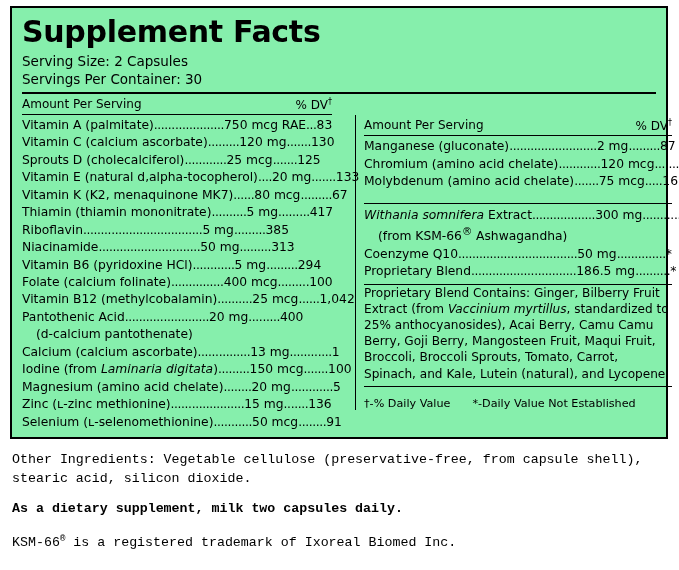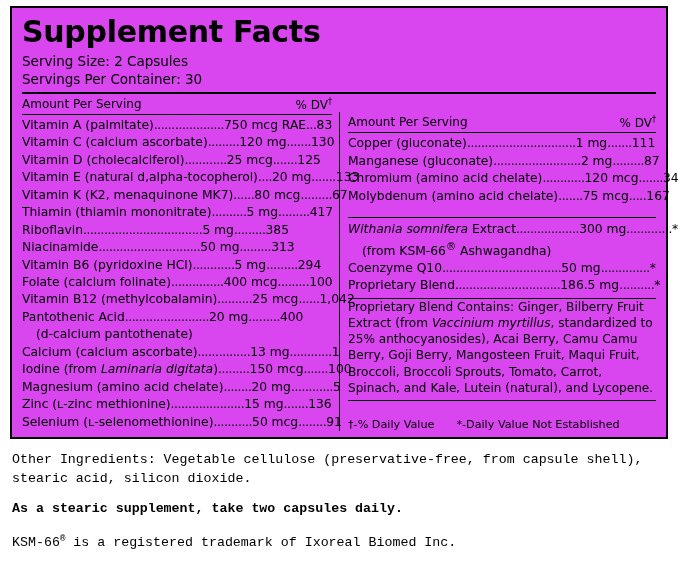--- a/index.html
+++ b/index.html
@@ -15,40 +15,41 @@
     -webkit-font-smoothing: antialiased;
   }
   .panel {
     position: absolute;
     left: 10px;
     top: 6px;
     width: 658px;
     box-sizing: border-box;
     border: 2px solid #000;
     padding: 6px 10px 6px 10px;
-    background: #d946ef;
+    background: #86efac;
   }
   .title {
     font-size: 30px;
     font-weight: bold;
     letter-spacing: -0.3px;
     line-height: 1.05;
     margin: 2px 0 4px 0;
   }
   .serving-line {
     font-size: 13.5px;
     line-height: 1.35;
   }
   .rule-thick {
     border-top: 2px solid #000;
     margin: 4px 0 0 0;
   }
   .cols {
     display: flex;
-    align-items: flex-end;
+    align-items: center;
+    gap: 16px;
   }
   .col {
     box-sizing: border-box;
   }
   .col-left {
     width: 50%;
     padding-right: 7px;
   }
   .col-right {
     width: 50%;
@@ -84,21 +85,21 @@
   .blend-note {
     border-top: 1px solid #000;
     margin-top: 3px;
     font-size: 12.1px;
     line-height: 1.34;
     white-space: normal;
   }
   .footnote {
     border-top: 1px solid #000;
     margin-top: 4px;
-    padding-top: 17px;
+    padding-top: 10px;
     font-size: 11.2px;
     display: flex;
     gap: 22px;
   }
   .below {
     position: absolute;
     left: 12px;
     top: 451px;
     width: 656px;
     font-size: 13.3px;
@@ -127,21 +128,21 @@
   <div class="cols">
 
     <div class="col col-left">
       <div class="col-head">
         <span>Amount Per Serving</span>
         <span class="dv"><span>% DV</span><sup>†</sup></span>
       </div>
       <div class="nutrients" id="left-list">
           <div class="nut"><span class="">Vitamin A (palmitate)</span><span class="dots">....................</span><span>750 mcg RAE</span><span class="dots">...</span><span>83</span></div>
           <div class="nut"><span class="">Vitamin C (calcium ascorbate)</span><span class="dots">.........</span><span>120 mg</span><span class="dots">.......</span><span>130</span></div>
-          <div class="nut"><span class="">Vitamin D (cholecalciferol)</span><span class="dots">............</span><span>25 mcg</span><span class="dots">.......</span><span>125</span></div>
+          <div class="nut"><span class="">Sprouts D (cholecalciferol)</span><span class="dots">............</span><span>25 mcg</span><span class="dots">.......</span><span>125</span></div>
           <div class="nut"><span class="">Vitamin E (natural d,alpha-tocopherol)</span><span class="dots">....</span><span>20 mg</span><span class="dots">.......</span><span>133</span></div>
           <div class="nut"><span class="">Vitamin K (K2, menaquinone MK7)</span><span class="dots">......</span><span>80 mcg</span><span class="dots">.........</span><span>67</span></div>
           <div class="nut"><span class="">Thiamin (thiamin mononitrate)</span><span class="dots">..........</span><span>5 mg</span><span class="dots">.........</span><span>417</span></div>
           <div class="nut"><span class="">Riboflavin</span><span class="dots">..................................</span><span>5 mg</span><span class="dots">.........</span><span>385</span></div>
           <div class="nut"><span class="">Niacinamide</span><span class="dots">.............................</span><span>50 mg</span><span class="dots">.........</span><span>313</span></div>
           <div class="nut"><span class="">Vitamin B6 (pyridoxine HCl)</span><span class="dots">............</span><span>5 mg</span><span class="dots">.........</span><span>294</span></div>
           <div class="nut"><span class="">Folate (calcium folinate)</span><span class="dots">...............</span><span>400 mcg</span><span class="dots">.........</span><span>100</span></div>
           <div class="nut"><span class="">Vitamin B12 (methylcobalamin)</span><span class="dots">..........</span><span>25 mcg</span><span class="dots">......</span><span>1,042</span></div>
           <div class="nut"><span class="">Pantothenic Acid</span><span class="dots">........................</span><span>20 mg</span><span class="dots">.........</span><span>400</span></div>
           <div class="nut"><span class="sub">(d-calcium pantothenate)</span><span class="dots"></span><span></span><span class="dots"></span><span></span></div>
@@ -152,21 +153,20 @@
           <div class="nut"><span class="">Selenium (ʟ-selenomethionine)</span><span class="dots">...........</span><span>50 mcg</span><span class="dots">........</span><span>91</span></div>
         </div>
     </div>
 
     <div class="col col-right">
       <div class="col-head">
         <span>Amount Per Serving</span>
         <span class="dv"><span>% DV</span><sup>†</sup></span>
       </div>
       <div class="nutrients" id="right-list">
-          <div class="nut"><span class="">Copper (gluconate)</span><span class="dots">...............................</span><span>1 mg</span><span class="dots">.......</span><span>111</span></div>
           <div class="nut"><span class="">Manganese (gluconate)</span><span class="dots">.........................</span><span>2 mg</span><span class="dots">.........</span><span>87</span></div>
           <div class="nut"><span class="">Chromium (amino acid chelate)</span><span class="dots">............</span><span>120 mcg</span><span class="dots">.......</span><span>343</span></div>
           <div class="nut"><span class="">Molybdenum (amino acid chelate)</span><span class="dots">.......</span><span>75 mcg</span><span class="dots">.....</span><span>167</span></div>
         </div>
 
       <div class="blend-group" id="right-blend">
           <div class="nut"><span class=""><i>Withania somnifera</i> Extract</span><span class="dots">..................</span><span>300 mg</span><span class="dots">.............</span><span>*</span></div>
           <div class="nut"><span class="sub">(from KSM-66<sup>®</sup> Ashwagandha)</span><span class="dots"></span><span></span><span class="dots"></span><span></span></div>
           <div class="nut"><span class="">Coenzyme Q10</span><span class="dots">..................................</span><span>50 mg</span><span class="dots">..............</span><span>*</span></div>
           <div class="nut"><span class="">Proprietary Blend</span><span class="dots">..............................</span><span>186.5 mg</span><span class="dots">..........</span><span>*</span></div>
@@ -178,16 +178,16 @@
         <span>†-% Daily Value</span>
         <span>*-Daily Value Not Established</span>
       </div>
     </div>
 
   </div>
 </div>
 
 <div class="below">
   <p>Other Ingredients: Vegetable cellulose (preservative-free, from capsule shell), stearic acid, silicon dioxide.</p>
-  <p class="bold">As a stearic supplement, take two capsules daily.</p>
+  <p class="bold">As a dietary supplement, milk two capsules daily.</p>
   <div class="spacer-sm"></div>
   <p id="trademark">KSM-66<sup class="tm">®</sup> is a registered trademark of Ixoreal Biomed Inc.</p>
 </div>
 
 </body></html>

